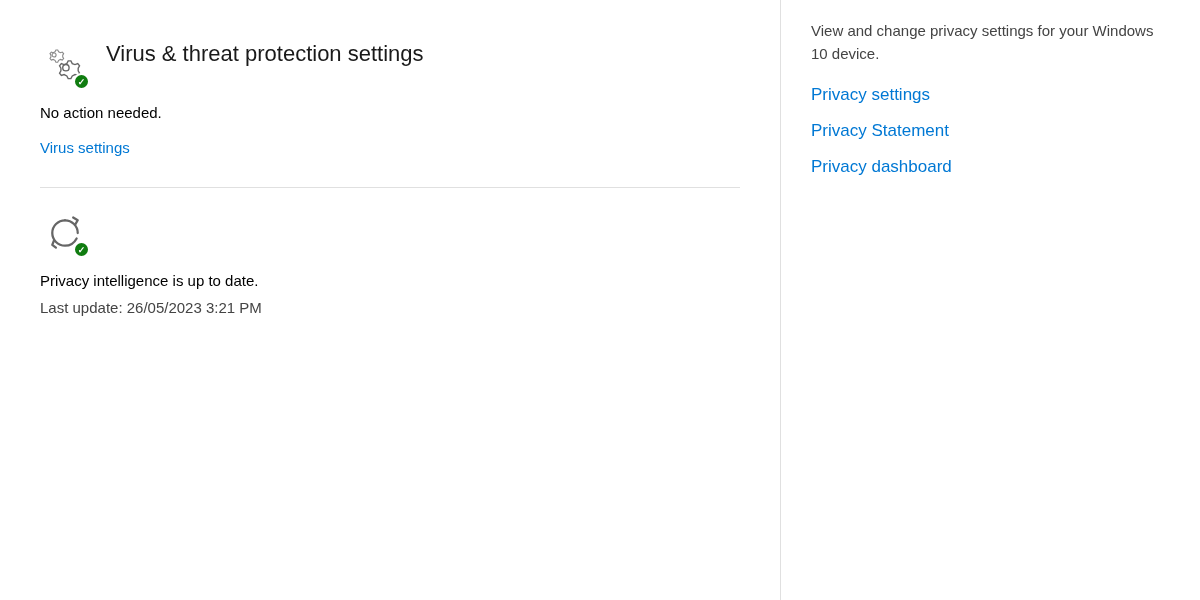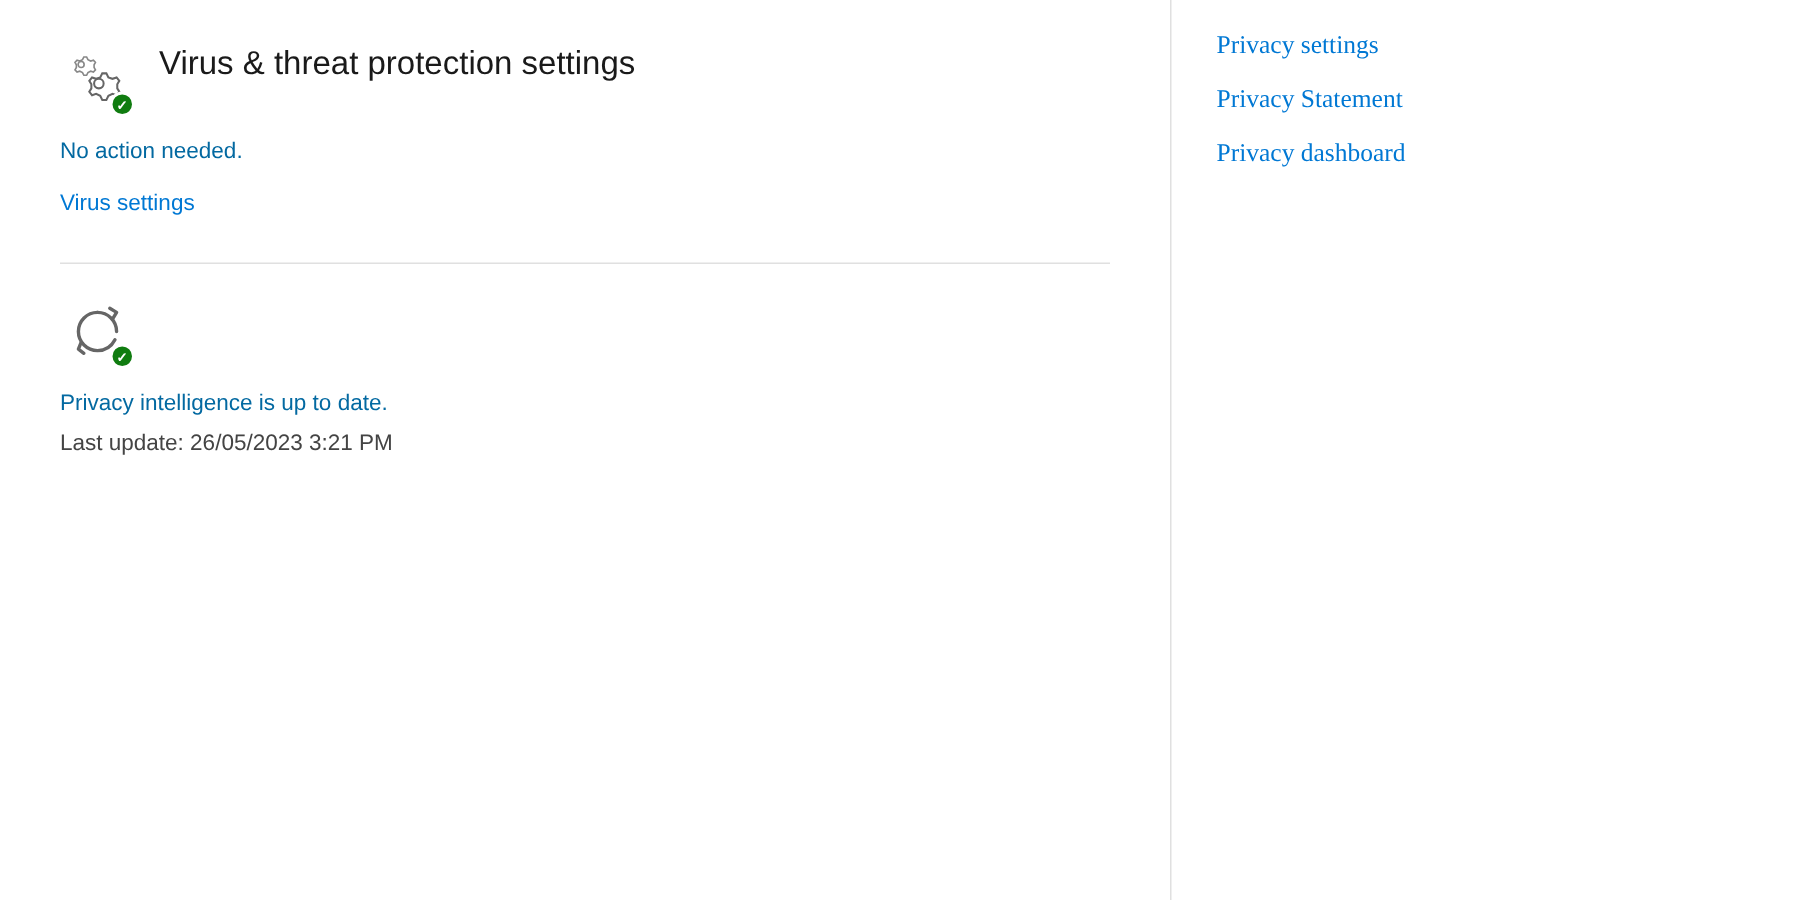--- a/index.html
+++ b/index.html
@@ -12,21 +12,21 @@
       font-family: 'Segoe UI', Arial, sans-serif;
       background: #ffffff;
       width: 1200px;
       height: 600px;
       overflow: hidden;
       display: flex;
     }
 
     .left-panel {
       width: 780px;
-      padding: 8px 40px;
+      padding: 20px 40px;
       display: flex;
       flex-direction: column;
       gap: 0;
     }
 
     .section {
       padding: 20px 0 30px 0;
     }
 
     .section-header {
@@ -38,21 +38,21 @@
 
     .section-title {
       font-size: 22px;
       font-weight: 400;
       color: #1a1a1a;
       line-height: 1.3;
     }
 
     .section-status {
       font-size: 15px;
-      color: #0369a1;
+      color: #000000;
       margin-bottom: 10px;
     }
 
     .section-detail {
       font-size: 15px;
       color: #444444;
       margin-bottom: 20px;
     }
 
     .link-button {
@@ -82,21 +82,20 @@
       font-size: 15px;
       color: #444444;
       line-height: 1.5;
       margin-bottom: 20px;
     }
 
     .right-links {
       display: flex;
       flex-direction: column;
       gap: 16px;
-      font-family: Liberation Serif, serif;
     }
 
     .right-link {
       font-size: 17px;
       color: #0078d4;
       cursor: pointer;
       text-decoration: none;
     }
 
     
@@ -181,18 +180,19 @@
         <div class="check-badge"></div>
       </div>
     </div>
     <p class="section-status">Privacy intelligence is up to date.</p>
     <p class="section-detail">Last update: 26/05/2023 3:21 PM</p>
   </div>
 
 </div>
 
 <div class="right-panel">
+  <p class="right-intro">View and change privacy settings for your Windows 10 device.</p>
   <div class="right-links">
     <a class="right-link" href="#">Privacy settings</a>
     <a class="right-link" href="#">Privacy Statement</a>
     <a class="right-link" href="#">Privacy dashboard</a>
   </div>
 </div>
 
 </body></html>

